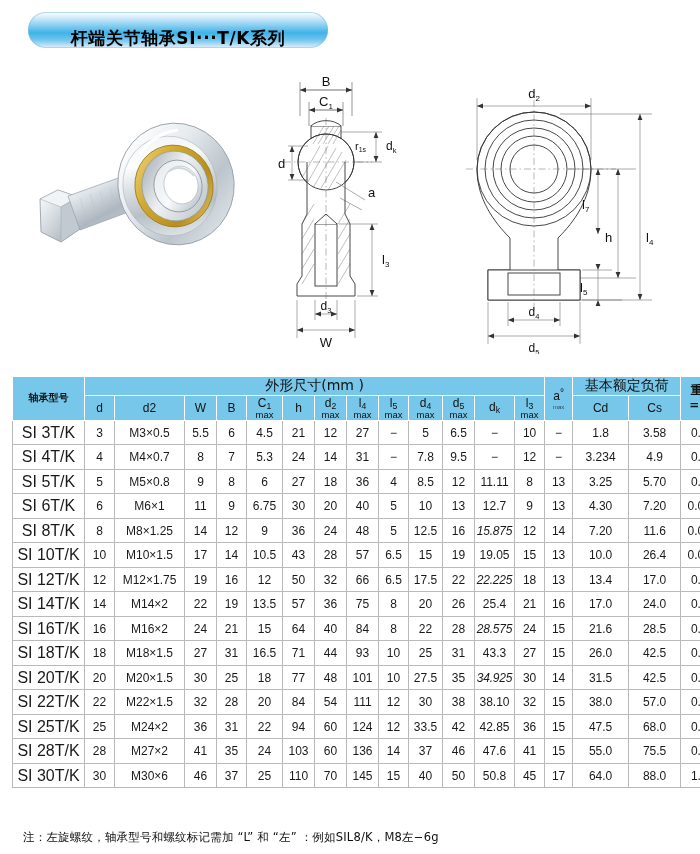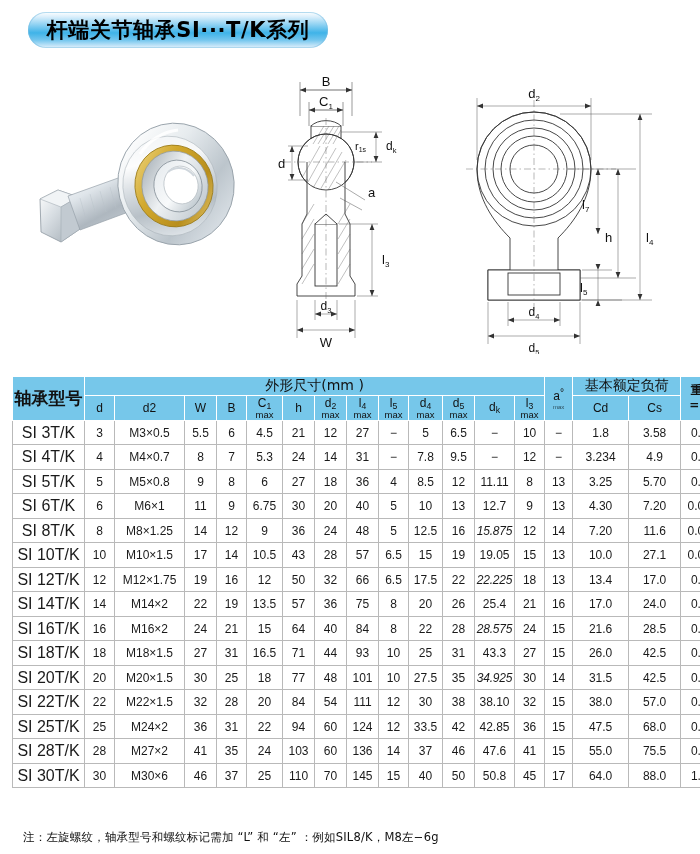--- a/index.html
+++ b/index.html
@@ -35,26 +35,26 @@
         #d8eefb 14%,
         #7ecbf0 40%,
         #3fb3e8 58%,
         #74c6ee 78%,
         #cfe9f9 96%,
         #ffffff 100%);
     box-shadow: inset 0 0 0 1px rgba(120,190,225,0.55);
   }
   #title-text {
     position: absolute;
-    left: 0; top: 0;
+    left: 0; top: 8px;
     width: 300px;
     height: 36px;
     line-height: 36px;
     text-align: center;
-    font-size: 21px;
+    font-size: 17px;
     font-weight: bold;
     letter-spacing: 0.6px;
     color: #000;
     font-family: "DejaVu Sans", "Liberation Sans", sans-serif;
   }
 
   
   #figures {
     position: absolute;
     left: 0; top: 58px;
@@ -101,21 +101,21 @@
     white-space: nowrap;
   }
   table.spec thead th {
     background: #76c7ea;
     color: #111;
     font-size: 12px;
     border-color: #ffffff;
   }
   table.spec thead th.hdr-model {
     font-weight: bold;
-    font-size: 17px;
+    font-size: 10px;
     font-family: "DejaVu Sans", "Liberation Sans", sans-serif;
   }
   table.spec thead th.hdr-group {
     font-weight: normal;
     font-size: 14px;
     font-family: "DejaVu Sans", "Liberation Sans", sans-serif;
   }
   table.spec thead th.hdr-weight {
     font-weight: bold;
     font-size: 12px;
@@ -590,21 +590,21 @@
           <td>43</td>
           <td>28</td>
           <td>57</td>
           <td>6.5</td>
           <td>15</td>
           <td>19</td>
           <td>19.05</td>
           <td>15</td>
           <td>13</td>
           <td>10.0</td>
-          <td>27.1</td>
+          <td>26.4</td>
           <td>0.077</td>
         </tr>
         <tr>
           <td class="model">SI 12T/K</td>
           <td>12</td>
           <td>M12×1.75</td>
           <td>19</td>
           <td>16</td>
           <td>12</td>
           <td>50</td>

